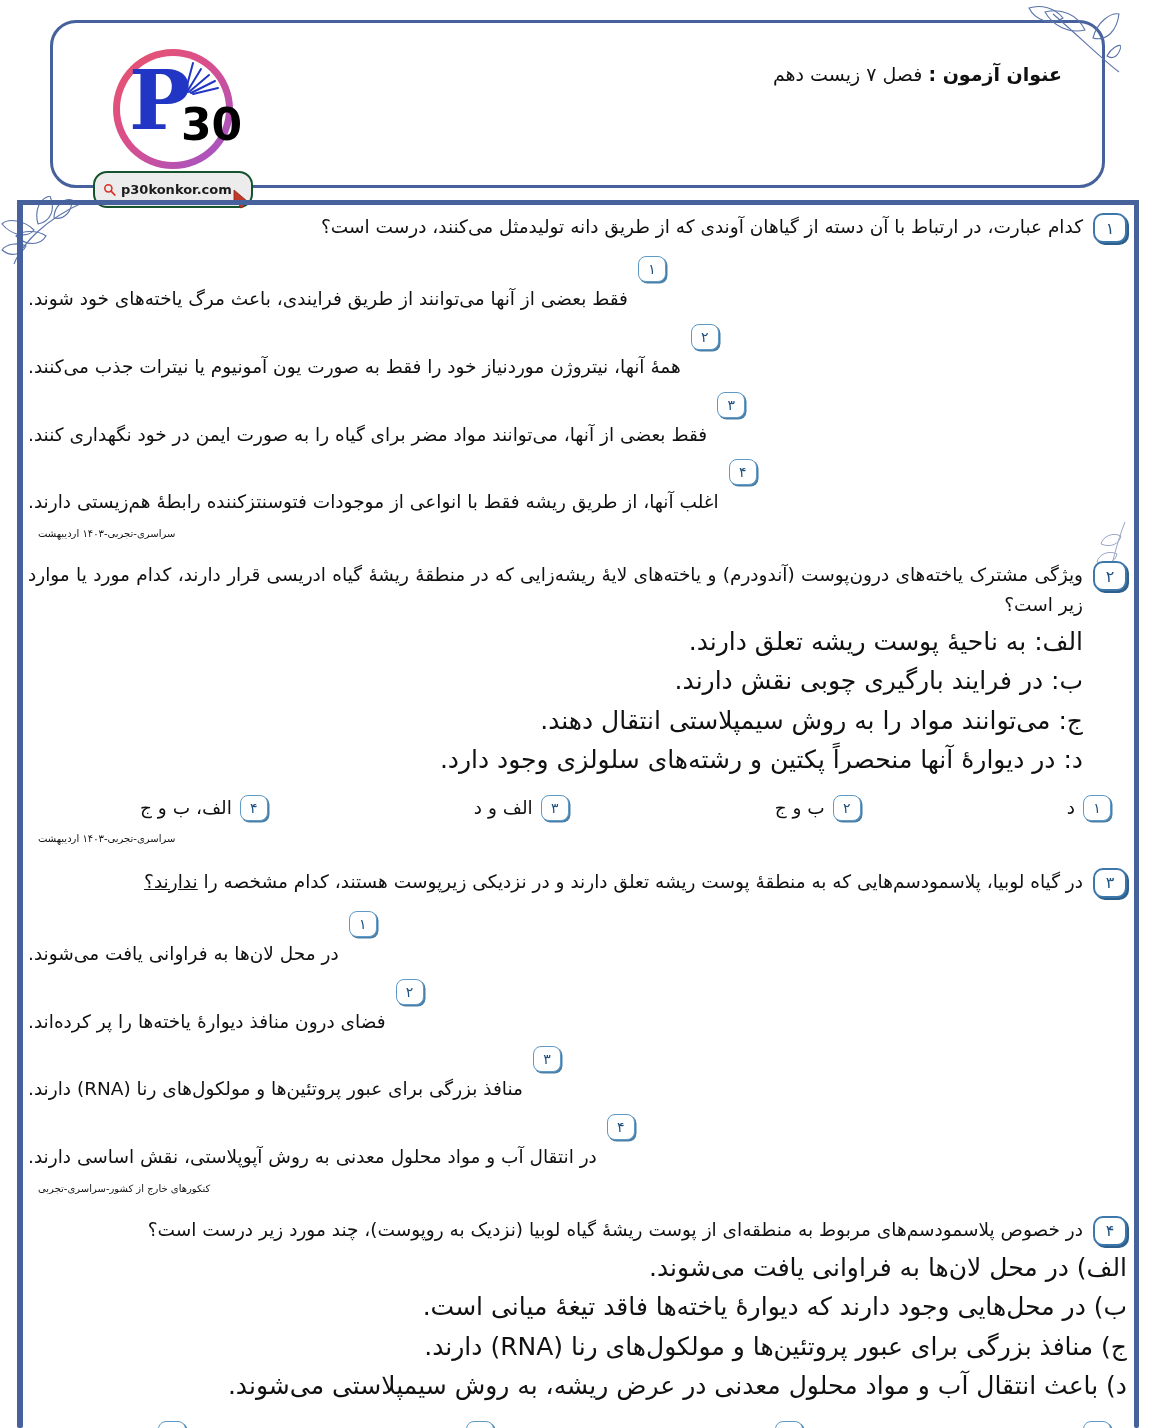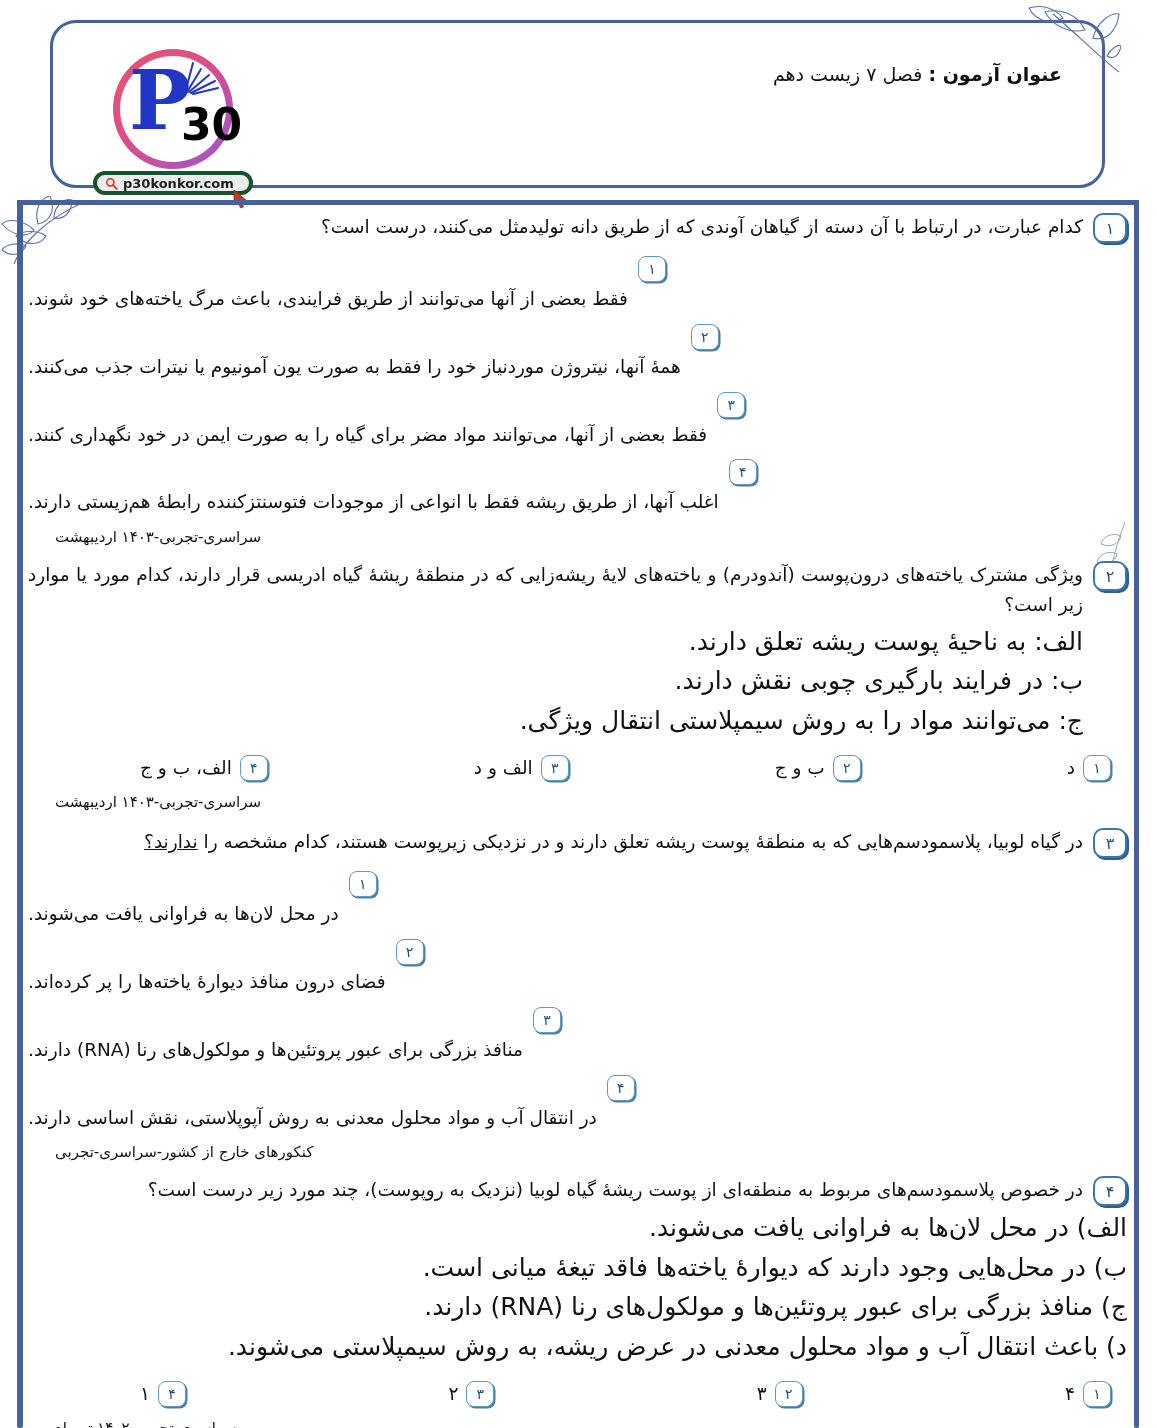--- a/index.html
+++ b/index.html
@@ -120,24 +120,24 @@
     top:18px;
     left:98px;
     width:42px;
     height:40px;
   }
   .logo-pill{
     position:absolute;
     top:130px;
     left:12px;
     width:160px;
-    height:24px;
+    height:37px;
     border-radius:14px;
     background:#ececec;
-    border:4px solid #14532d;
+    border:2px solid #14532d;
     box-sizing:border-box;
     display:flex;
     align-items:center;
     direction:ltr;
     padding-left:8px;
     gap:5px;
   }
   .logo-pill .mag{
     width:13px;height:13px;flex:0 0 auto;
   }
@@ -267,23 +267,23 @@
     color:#111;
     white-space:nowrap;
   }
   .source-wrap{
     position:relative;
     margin-top:12px;
     height:22px;
   }
   .source-wrap .src-text{
     position:absolute;
-    left:27px;
+    left:10px;
     top:0;
-    font-size:15px;
+    font-size:10px;
     white-space:nowrap;
   }
 </style>
 </head>
 <body>
 
 <div class="page">
 
   <div class="header-card">
 
@@ -383,21 +383,22 @@
     </div>
 
     <div class="qblock" style="margin-top:10px;">
       <div class="qhead">
         <div class="badge">۲</div>
         <div class="qstem">ویژگی مشترک یاخته‌های درون‌پوست (آندودرم) و یاخته‌های لایهٔ ریشه‌زایی که در منطقهٔ ریشهٔ گیاه ادریسی قرار دارند، کدام مورد یا موارد زیر است؟</div>
       </div>
       <div class="subitems">
         <div>الف: به ناحیهٔ پوست ریشه تعلق دارند.</div>
         <div>ب: در فرایند بارگیری چوبی نقش دارند.</div>
-        <div>ج: می‌توانند مواد را به روش سیمپلاستی انتقال ویژگی.</div>
+        <div>ج: می‌توانند مواد را به روش سیمپلاستی انتقال دهند.</div>
+        <div>د: در دیوارهٔ آنها منحصراً پکتین و رشته‌های سلولزی وجود دارد.</div>
       </div>
       <div class="opt-inline">
         <div class="cell">
           <div class="badge small">۱</div>
           <div class="opt-text">د</div>
         </div>
         <div class="cell">
           <div class="badge small">۲</div>
           <div class="opt-text">ب و ج</div>
         </div>

